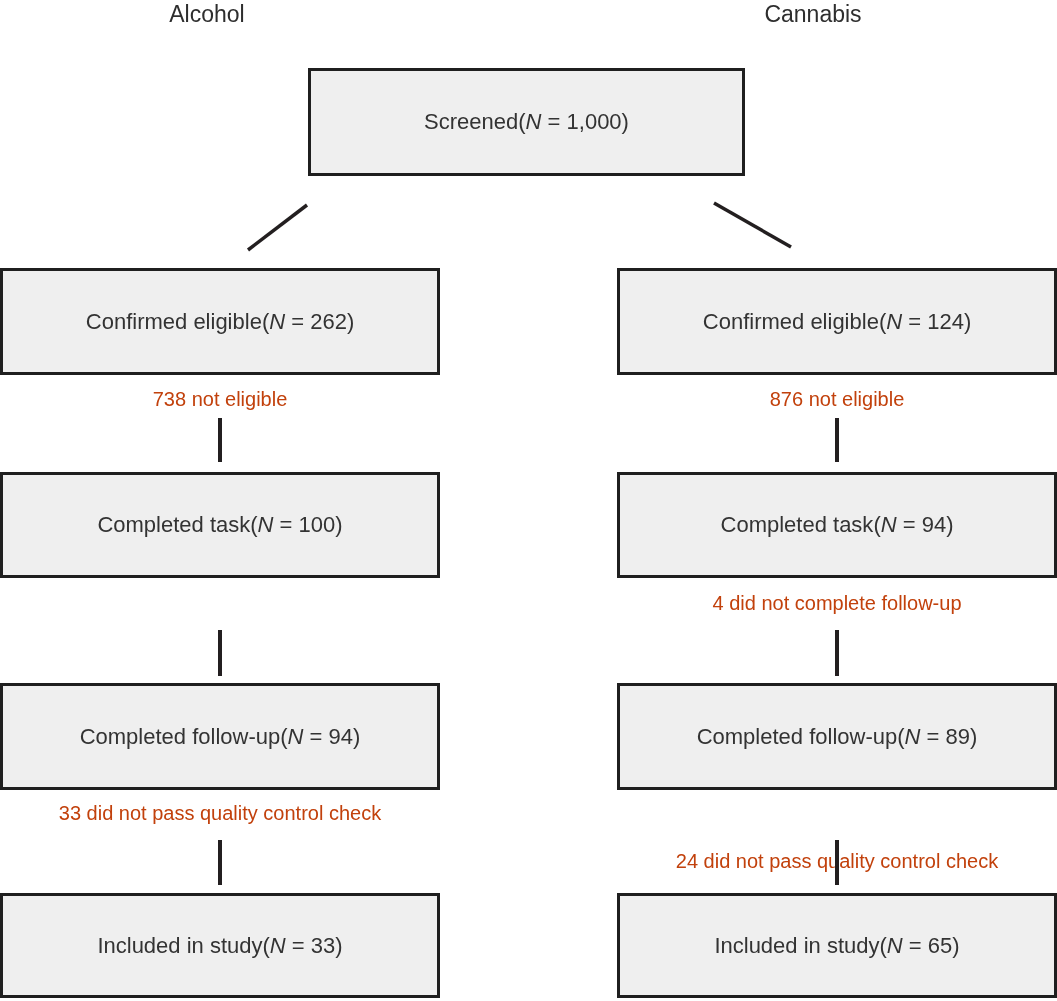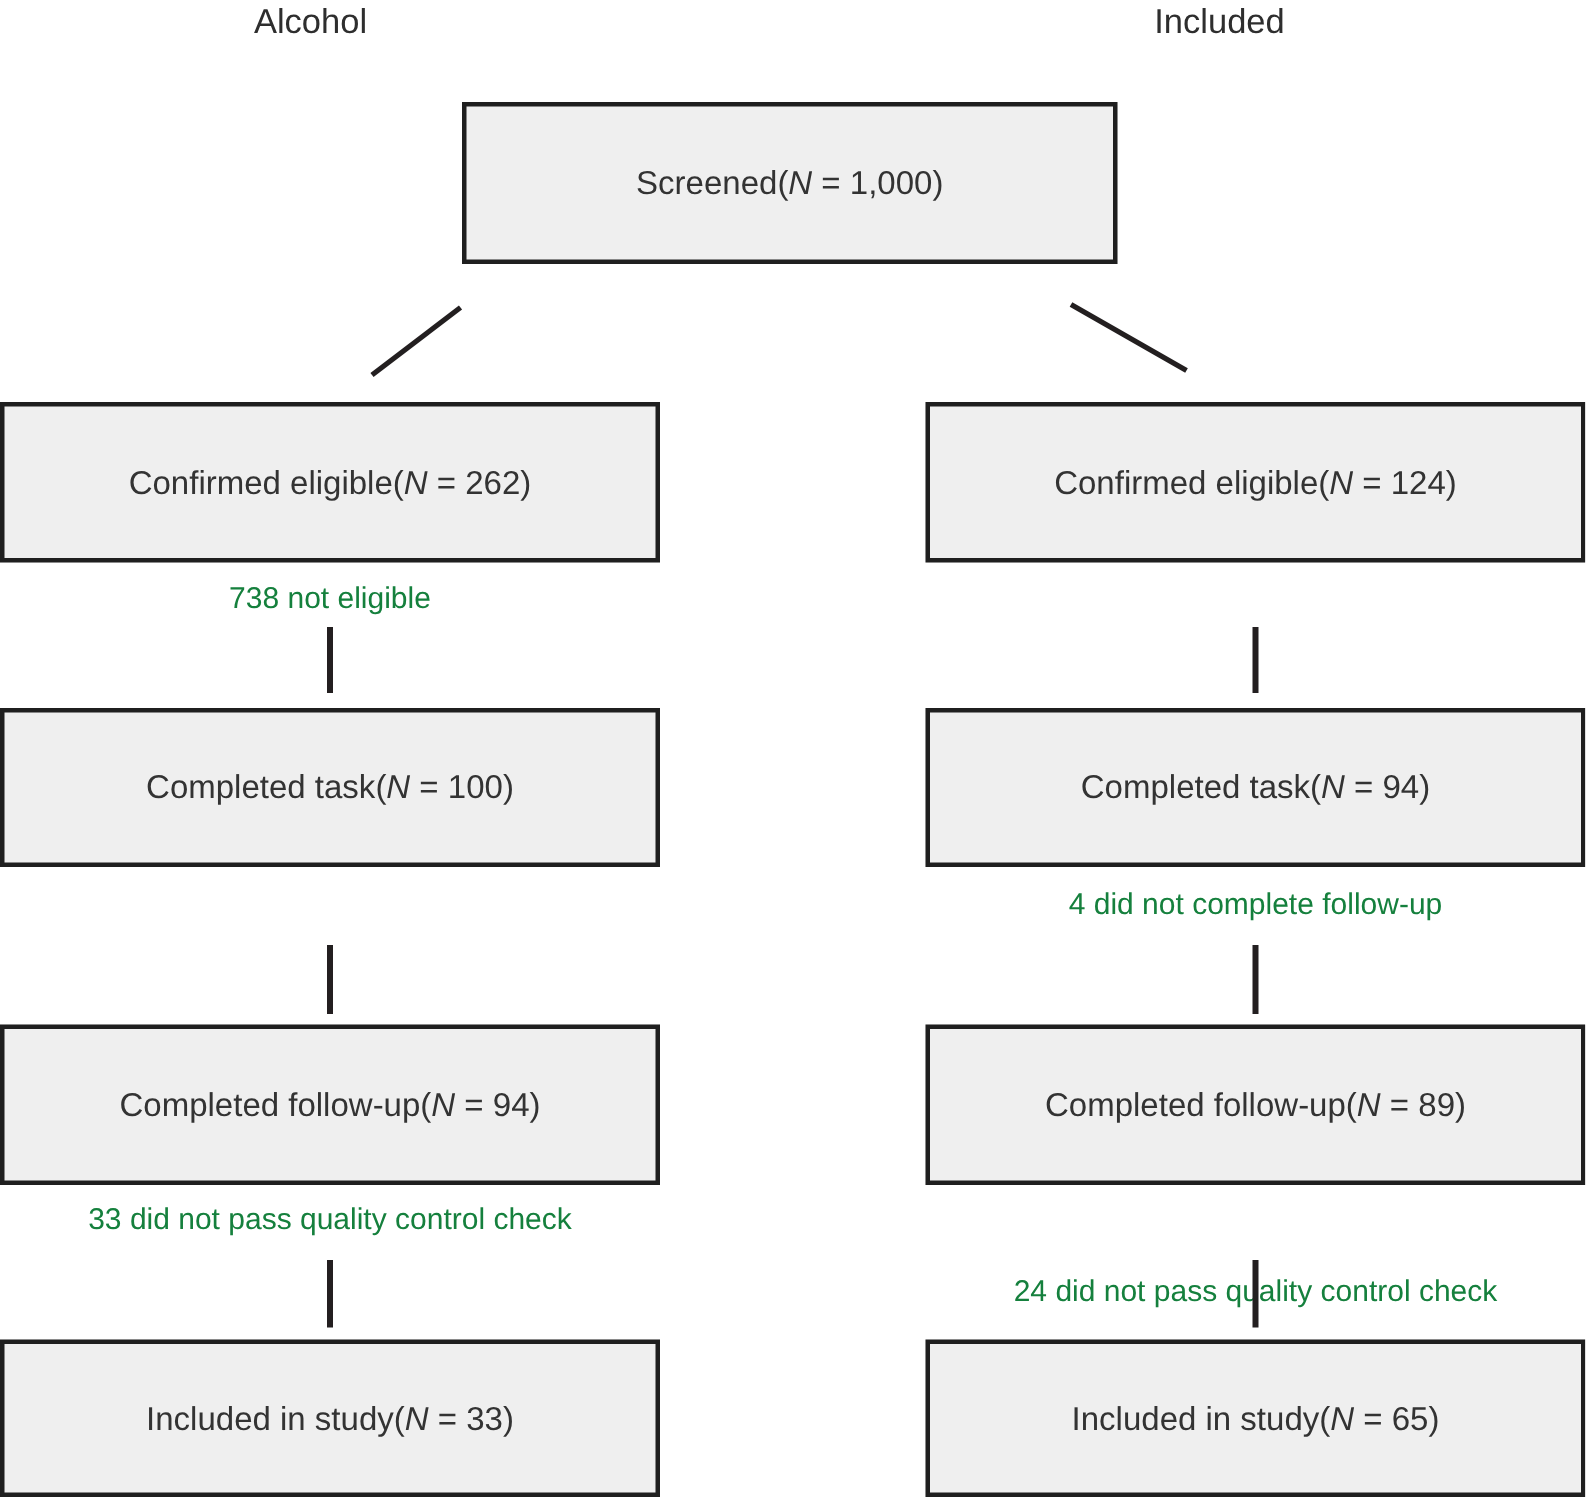--- a/index.html
+++ b/index.html
@@ -31,21 +31,21 @@
     justify-content: center;
     text-align: center;
     color: #333333;
     font-size: 22px;
     line-height: 32px;
   }
   .nline i { font-style: italic; }
   .side-note {
     position: absolute;
     text-align: center;
-    color: #15803d;
+    color: #c2410c;
     font-size: 20px;
     line-height: 26px;
     white-space: nowrap;
   }
   .vline {
     position: absolute;
     width: 4px;
     background: #231f20;
   }
   svg.links {
@@ -54,21 +54,21 @@
     width: 1057px; height: 1001px;
     pointer-events: none;
   }
 </style>
 </head>
 <body>
 
 <div class="canvas">
 
   <div class="hdr" style="left:207px;">Alcohol</div>
-  <div class="hdr" style="left:813px;">Included</div>
+  <div class="hdr" style="left:813px;">Cannabis</div>
 
   <svg class="links" viewBox="0 0 1057 1001" xmlns="http://www.w3.org/2000/svg">
     <line x1="307" y1="205" x2="248" y2="250" stroke="#231f20" stroke-width="3.5"></line>
     <line x1="714" y1="203" x2="791" y2="247" stroke="#231f20" stroke-width="3.5"></line>
   </svg>
 
   <div class="flow-box" style="left:308px; top:68px; width:437px; height:108px;">
     <div>Screened</div>
     <div class="nline"><span>(</span><i>N</i><span> = </span><span>1,000</span><span>)</span></div>
   </div>
@@ -95,20 +95,21 @@
 
   <div class="flow-box" style="left:0px; top:893px; width:440px; height:105px;">
     <div>Included in study</div>
     <div class="nline"><span>(</span><i>N</i><span> = </span><span>33</span><span>)</span></div>
   </div>
 
   <div class="flow-box" style="left:617px; top:268px; width:440px; height:107px;">
     <div>Confirmed eligible</div>
     <div class="nline"><span>(</span><i>N</i><span> = </span><span>124</span><span>)</span></div>
   </div>
+  <div class="side-note" style="left:617px; top:386px; width:440px;">876 not eligible</div>
   <div class="vline" style="left:835px; top:418px; height:44px;"></div>
 
   <div class="flow-box" style="left:617px; top:472px; width:440px; height:106px;">
     <div>Completed task</div>
     <div class="nline"><span>(</span><i>N</i><span> = </span><span>94</span><span>)</span></div>
   </div>
   <div class="side-note" style="left:617px; top:590px; width:440px;">4 did not complete follow-up</div>
   <div class="vline" style="left:835px; top:630px; height:46px;"></div>
 
   <div class="flow-box" style="left:617px; top:683px; width:440px; height:107px;">

